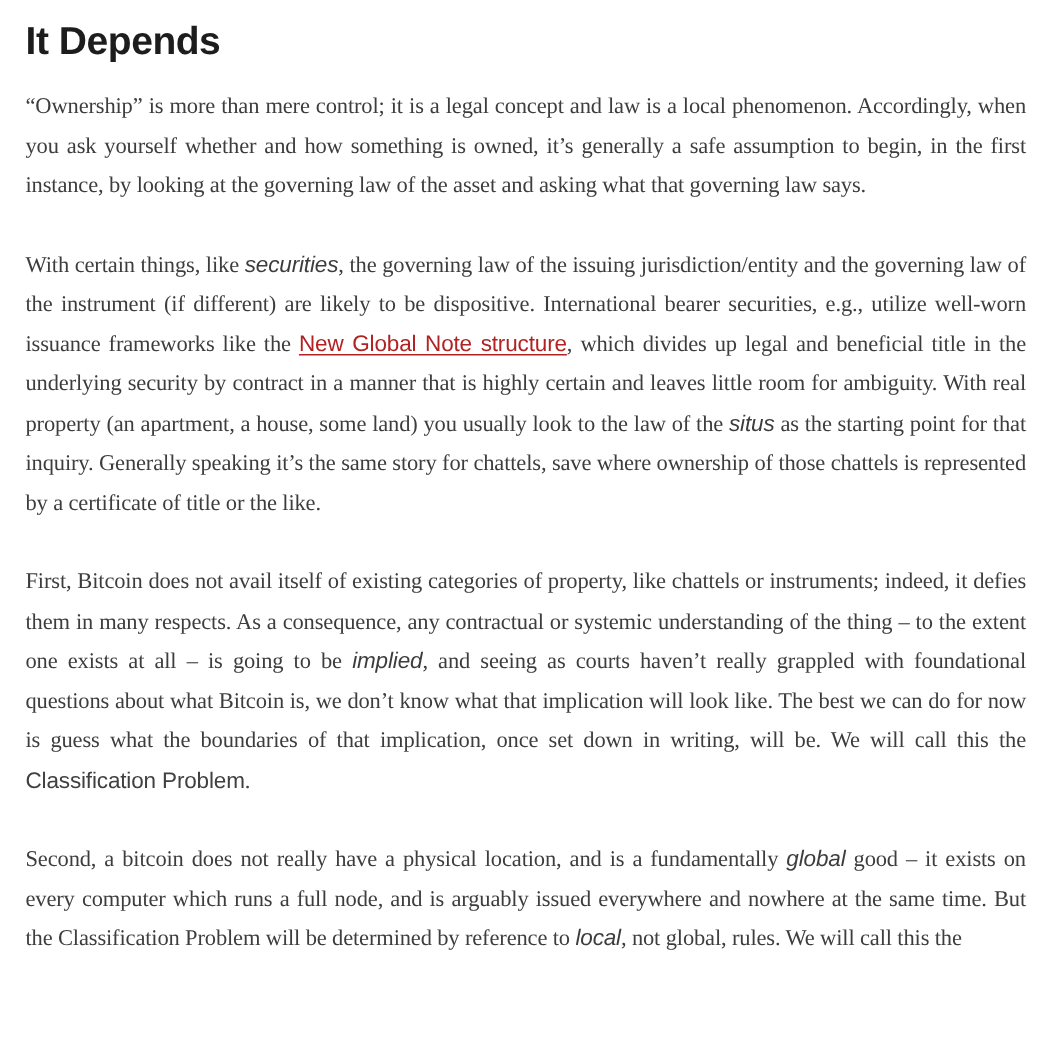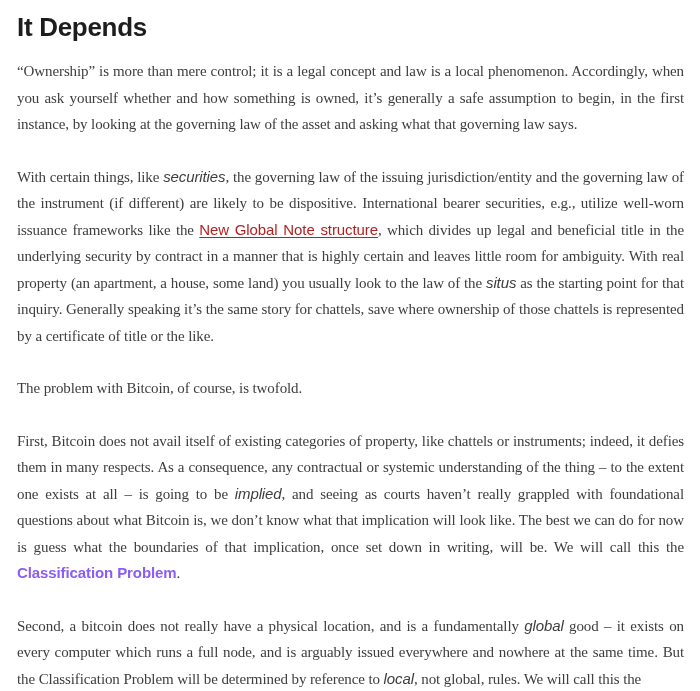--- a/index.html
+++ b/index.html
@@ -31,33 +31,32 @@
     line-height: 25.5px;
     letter-spacing: -0.1px;
     color: #3d3d3d;
     text-align: justify;
   }
   .article-body p:last-child {
     margin-bottom: 0;
   }
   .run-normal { font-style: normal; font-weight: 400; font-family: Liberation Serif, serif; }
   .run-italic { font-style: italic; font-weight: 400; margin-top: 38px; }
-  .run-bold   { font-style: normal; font-weight: 700; color: #8b5cf6; }
+  .run-bold   { font-style: normal; font-weight: 400; color: #404040; }
   a.run-link {
     color: #b22222;
     text-decoration-color: #b22222;
     text-underline-offset: 2px;
     cursor: pointer;
   }
 </style>
 </head>
 <body>
 
 <main class="page">
   <h1 class="article-title">It Depends</h1>
   <div class="article-body">
       <p><span class="run-normal">“Ownership” is more than mere control; it is a legal concept and law is a local phenomenon. Accordingly, when you ask yourself whether and how something is owned, it’s generally a safe assumption to begin, in the first instance, by looking at the governing law of the asset and asking what that governing law says.</span></p>
       <p><span class="run-normal">With certain things, like </span><em class="run-italic">securities</em><span class="run-normal">, the governing law of the issuing jurisdiction/entity and the governing law of the instrument (if different) are likely to be dispositive. International bearer securities, e.g.,  utilize well-worn issuance frameworks like the </span><a class="run-link" href="#">New Global Note structure</a><span class="run-normal">, which divides up legal and beneficial title in the underlying security by contract in a manner that is highly certain and leaves little room for ambiguity. With real property (an apartment, a house, some land) you usually look to the law of the </span><em class="run-italic">situs</em><span class="run-normal"> as the starting point for that inquiry. Generally speaking it’s the same story for chattels, save where ownership of those chattels is represented by a certificate of title or the like.</span></p>
-      <p><span class="run-normal">The problem with Bitcoin, of course, is twofold.</span></p>
       <p><span class="run-normal">First, Bitcoin does not avail itself of existing categories of property, like chattels or instruments; indeed, it defies them in many respects. As a consequence, any contractual or systemic understanding of the thing – to the extent one exists at all – is going to be </span><em class="run-italic">implied</em><span class="run-normal">, and seeing as courts haven’t really grappled with foundational questions about what Bitcoin is, we don’t know what that implication will look like. The best we can do for now is guess what the boundaries of that implication, once set down in writing, will be.  We will call this the </span><strong class="run-bold">Classification Problem</strong><span class="run-normal">.</span></p>
       <p><span class="run-normal">Second, a bitcoin does not really have a physical location, and is a fundamentally </span><em class="run-italic">global</em><span class="run-normal"> good – it exists on every computer which runs a full node, and is arguably issued everywhere and nowhere at the same time. But the Classification Problem will be determined by reference to </span><em class="run-italic">local</em><span class="run-normal">, not global, rules. We will call this the </span></p>
     </div>
 </main>
 
 </body></html>

